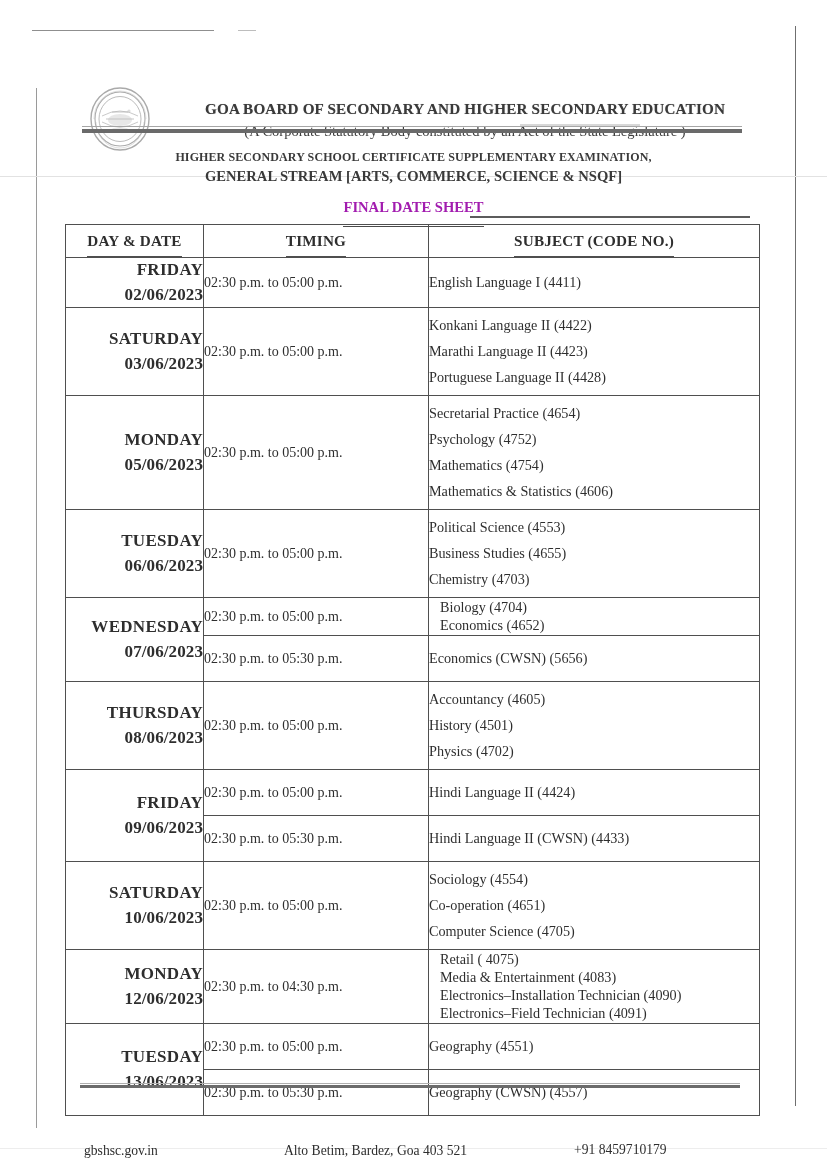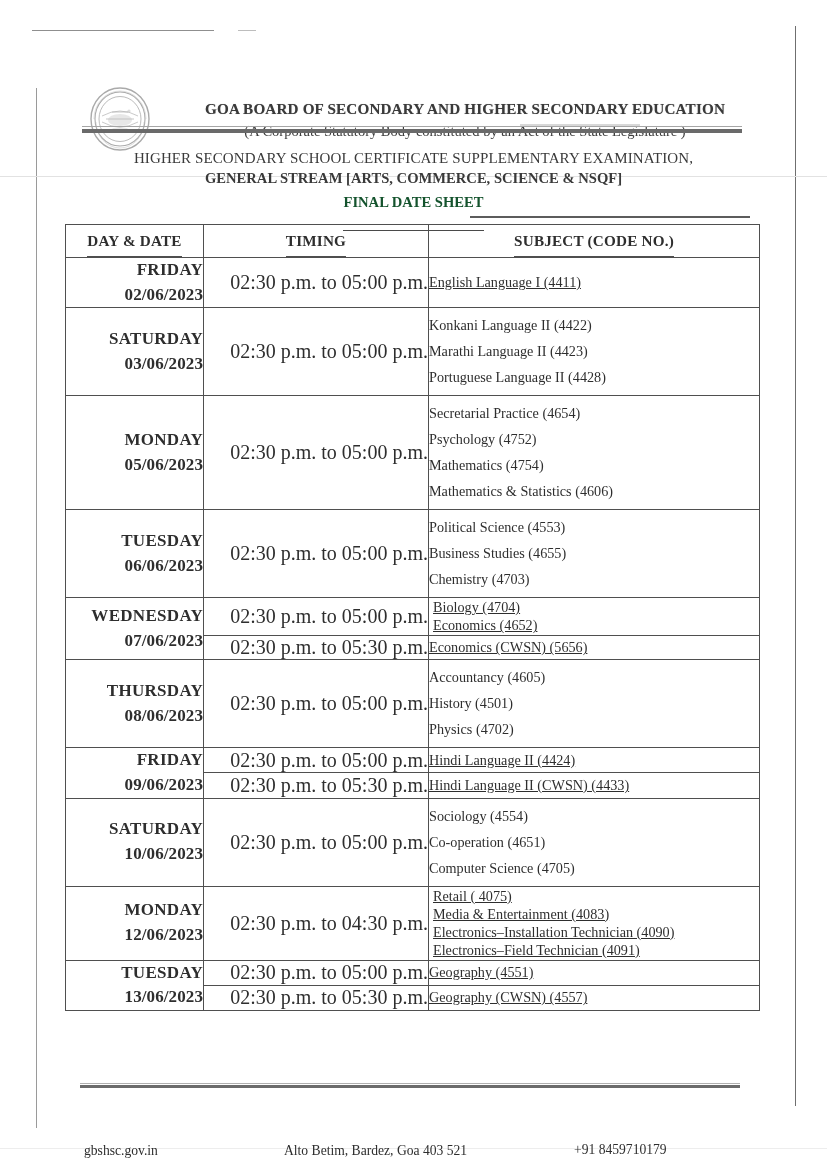--- a/index.html
+++ b/index.html
@@ -103,47 +103,47 @@
     background: #d8d8d8;
   }
 
   
   .titles {
     position: absolute;
     left: 0; top: 150px; width: 827px;
     text-align: center;
   }
   .title-line1 {
-    font-size: 15px;
-    font-weight: normal;
+    font-size: 12px;
+    font-weight: bold;
     color: #3a3a3a;
     letter-spacing: 0.1px;
     white-space: nowrap;
   }
   .title-line2 {
     font-size: 12.5px;
     font-weight: bold;
     color: #3a3a3a;
     margin-top: 2px;
   }
   .title-line3 {
     font-size: 14.6px;
     font-weight: bold;
     color: #3a3a3a;
     margin-top: 3px;
     white-space: nowrap;
   }
   .title-line4 {
     font-size: 14.6px;
     font-weight: bold;
-    color: #14532d;
-    margin-top: 7px;
+    color: #a21caf;
+    margin-top: 14px;
     display: inline-block;
     border-bottom: 1.6px solid #4a4a4a;
-    padding-bottom: 19px;
+    padding-bottom: 10px;
   }
   .title-rule-right {
     position: absolute;
     left: 470px; top: 216px;
     width: 280px; height: 1.5px;
     background: #5c5c5c;
   }
 
   
   table.sheet {
@@ -178,36 +178,36 @@
   td.day {
     text-align: right;
     font-size: 17px;
     line-height: 1.45;
     padding: 6px 2px;
   }
   td.day .dname { font-weight: bold; letter-spacing: 0.3px; }
   td.day .ddate { font-weight: bold; letter-spacing: 0.1px; }
 
   td.time {
-    text-align: right;
-    font-size: 20px;
+    text-align: left;
+    font-size: 14px;
     padding: 6px 4px;
     white-space: nowrap;
   }
 
   td.subj {
     text-align: left;
     font-size: 14.2px;
     padding: 6px 0 6px 10px;
   }
   td.subj .sline { display: block; }
   
   td.subj.spaced .sline { margin: 9px 0; }
-  td.subj.tight .sline { margin: 1px 4px; text-decoration: underline; }
-  td.subj.single .sline { margin: 2px 0; text-decoration: underline; }
+  td.subj.tight .sline { margin: 1px 11px; }
+  td.subj.single .sline { margin: 14px 0; }
 
   
   .footer-rule {
     position: absolute;
     left: 80px; top: 1085px;
     width: 660px; height: 3px;
     background: #6b6b6b;
   }
   .footer-rule-thin {
     position: absolute;

